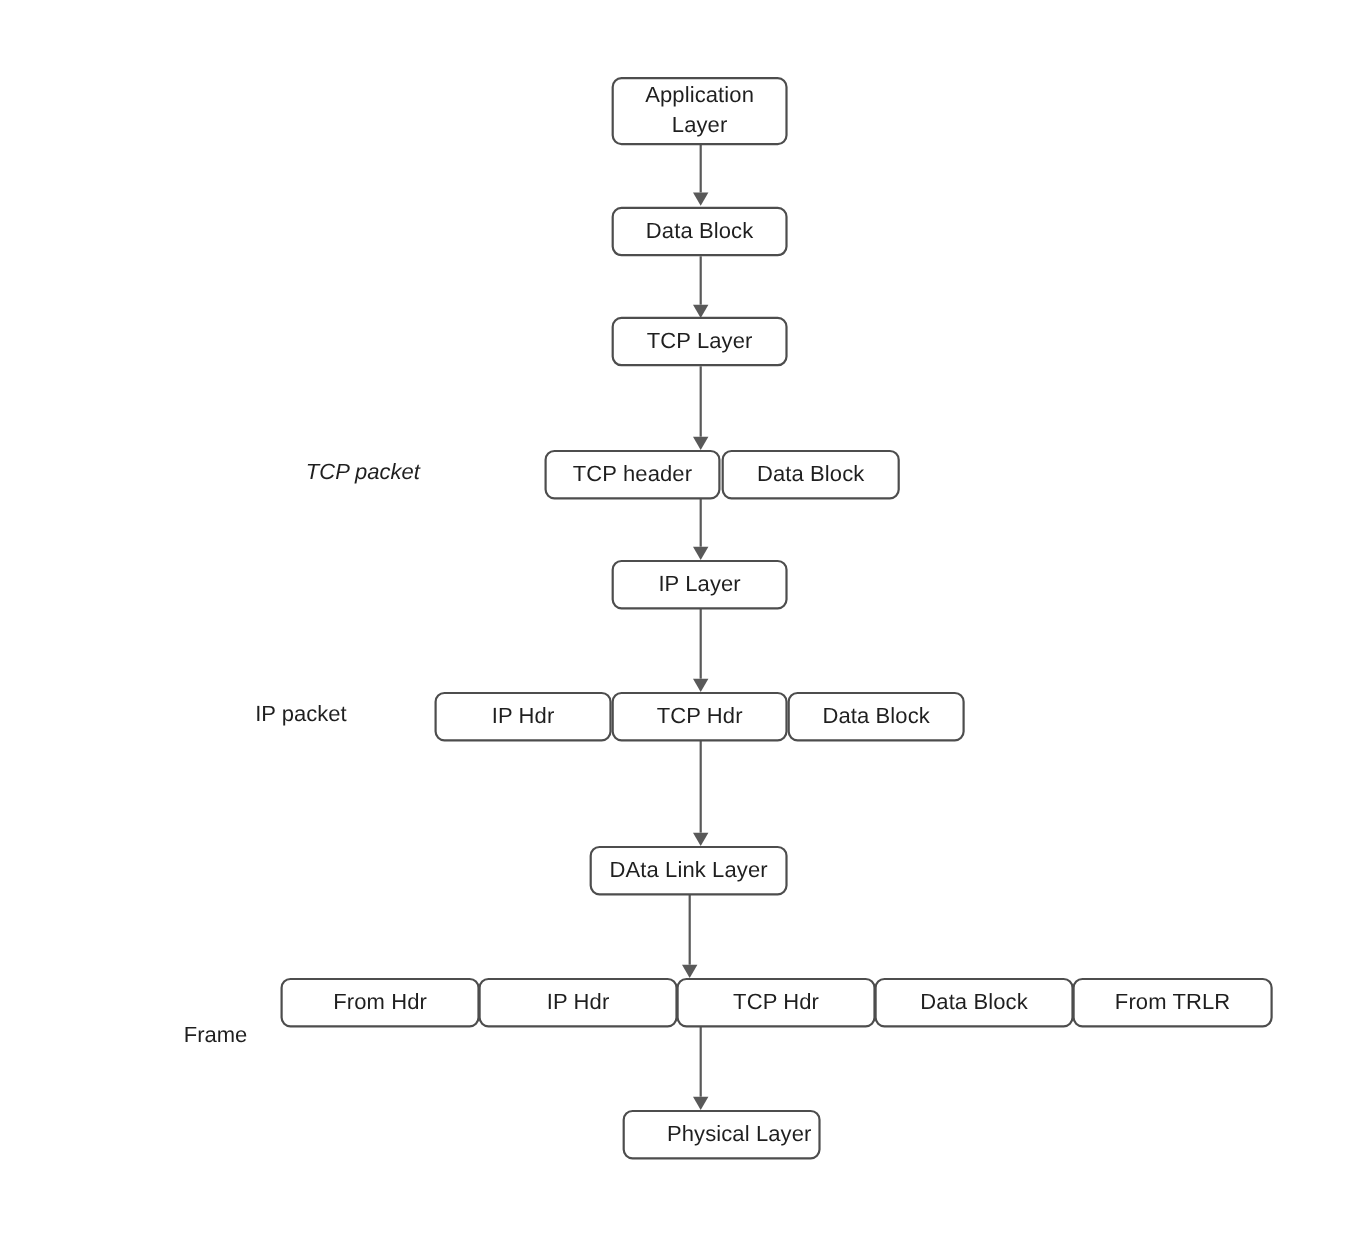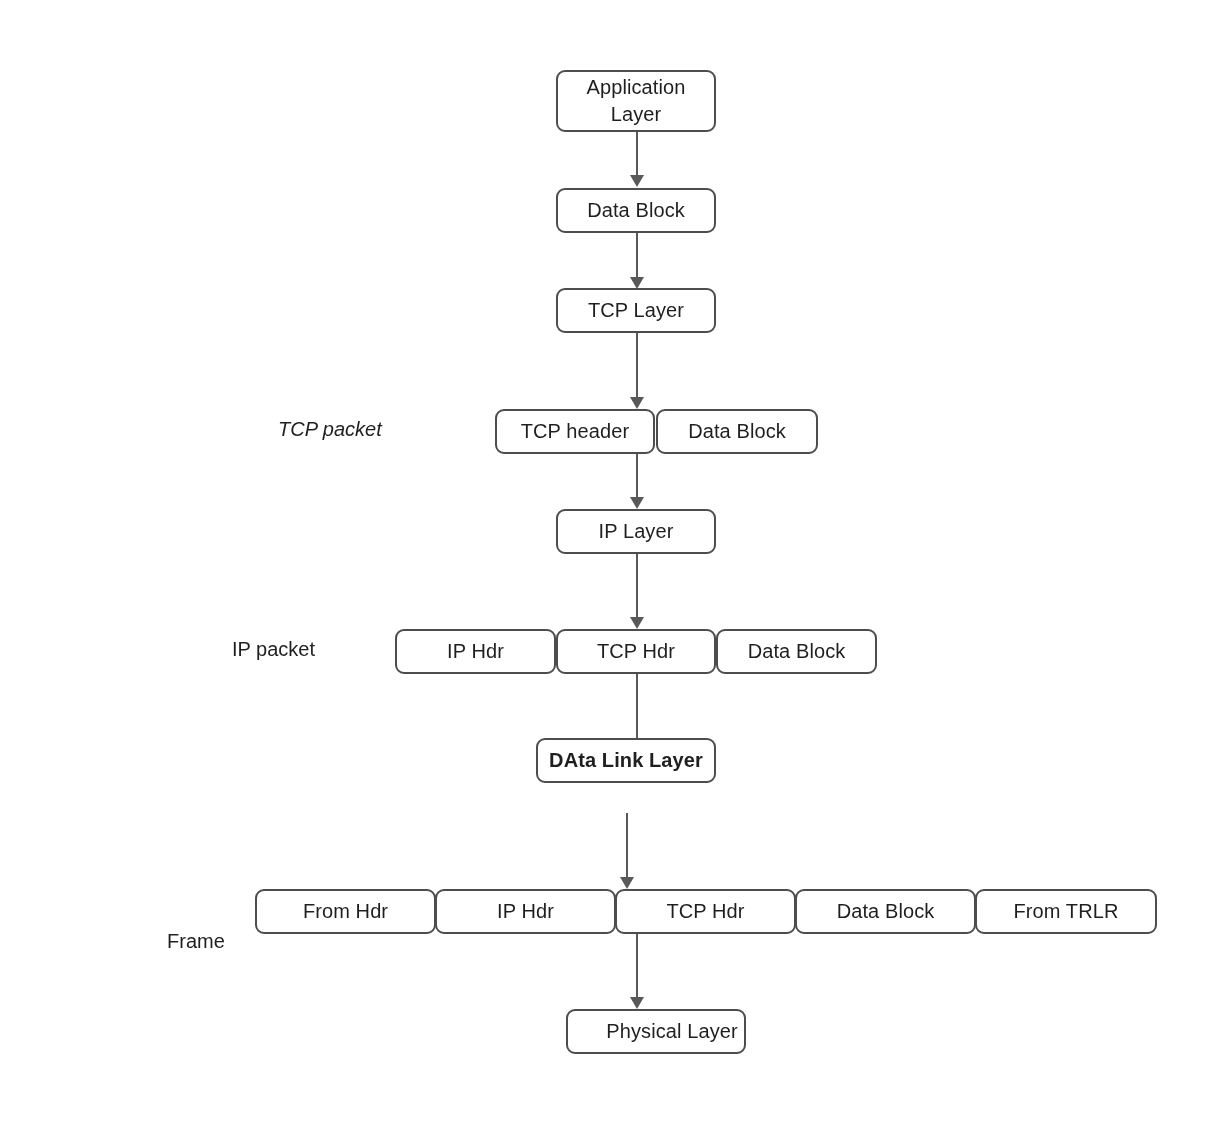--- a/index.html
+++ b/index.html
@@ -159,21 +159,21 @@
   <div class="seg" style="left:395px; top:629px; width:161px; height:45px;">
       <span>IP Hdr</span>
     </div>
   <div class="seg" style="left:556px; top:629px; width:160px; height:45px;">
       <span>TCP Hdr</span>
     </div>
   <div class="seg" style="left:716px; top:629px; width:161px; height:45px;">
       <span>Data Block</span>
     </div>
 
-  <div class="node" style="left:536px; top:738px; width:180px; height:45px;font-weight:bold;">
+  <div class="node" style="left:536px; top:769px; width:180px; height:45px;">
       <span>DAta Link Layer</span>
     </div>
 
   <div class="row-label" style="left:167px; top:898px;margin-top:32px;">Frame</div>
   <div class="seg" style="left:255px; top:889px; width:181px; height:45px;">
       <span>From Hdr</span>
     </div>
   <div class="seg" style="left:435px; top:889px; width:181px; height:45px;">
       <span>IP Hdr</span>
     </div>

